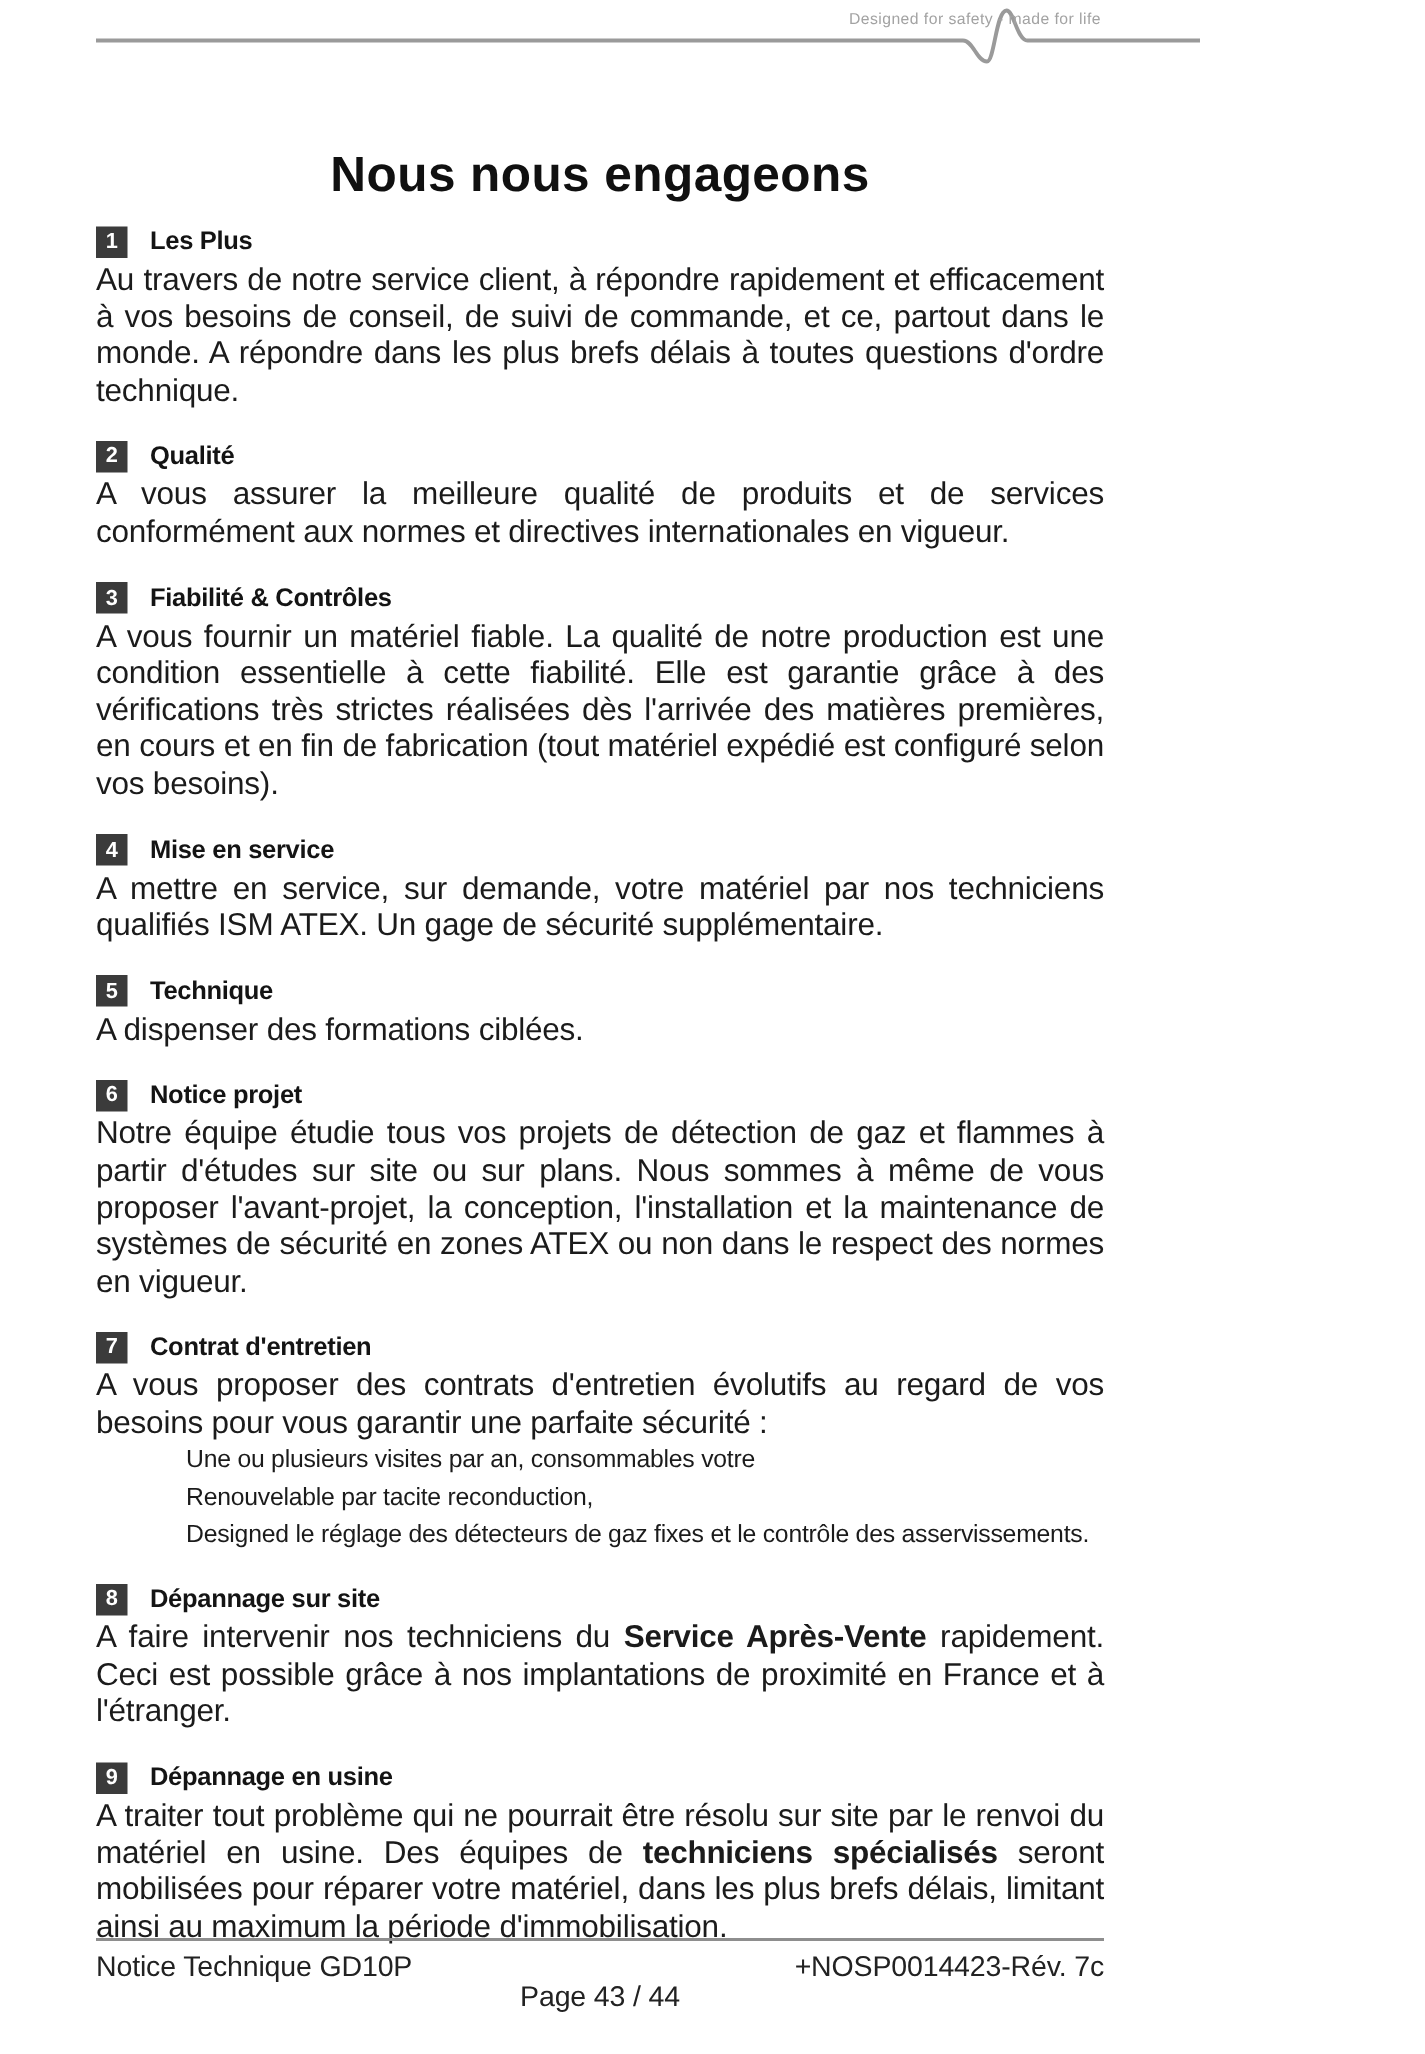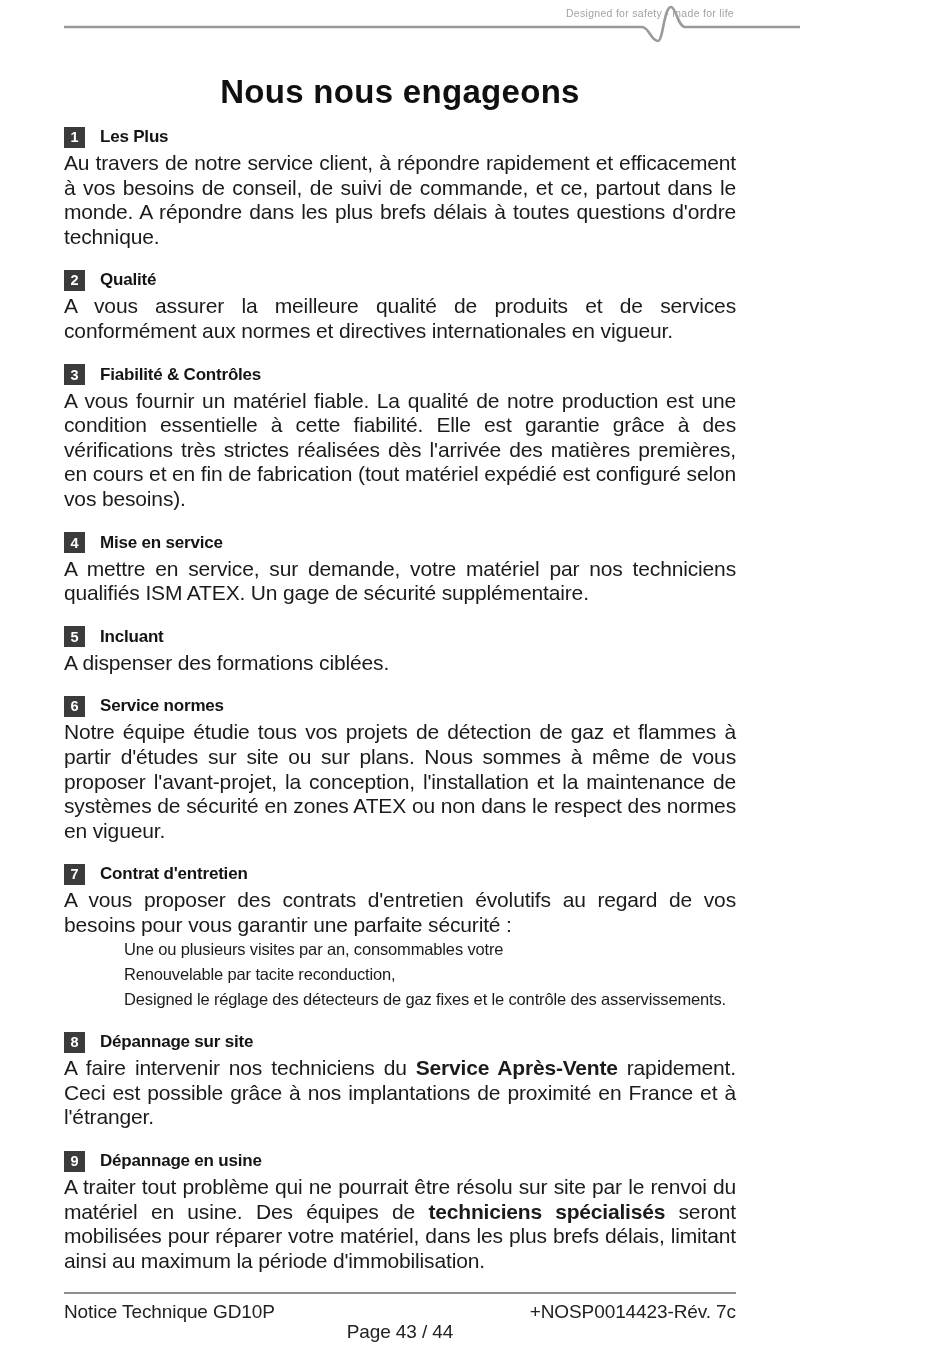--- a/index.html
+++ b/index.html
@@ -14,21 +14,21 @@
   }
   
   .header-svg{position:absolute;left:64px;top:0;}
   .tagline{
     position:absolute;top:7px;right:66px;
     font-size:10.5px;letter-spacing:.3px;color:#a3a3a3;
   }
   
   .content{position:absolute;left:64px;right:64px;top:0;}
   .title{
-    margin:73px 0 0 0;
+    margin:97px 0 0 0;
     text-align:center;
     font-size:33px;font-weight:600;letter-spacing:.3px;
     color:#101010;
   }
   .section{margin-top:20px;}
   .section.first{margin-top:15px;}
   .sec-head{display:flex;align-items:center;gap:15px;height:22px;}
   .badge{
     width:21px;height:21px;flex:0 0 21px;
     background:#3b3b3b;color:#ffffff;
@@ -96,29 +96,29 @@
       <div class="sec-head">
         <span class="badge">4</span>
         <span class="sec-title">Mise en service</span>
       </div>
       <p class="para">A mettre en service, sur demande, votre matériel par nos techniciens qualifiés ISM ATEX. Un gage de sécurité supplémentaire.</p>
     </div>
 
     <div class="section">
       <div class="sec-head">
         <span class="badge">5</span>
-        <span class="sec-title">Incluant</span>
+        <span class="sec-title">Technique</span>
       </div>
       <p class="para">A dispenser des formations ciblées.</p>
     </div>
 
     <div class="section">
       <div class="sec-head">
         <span class="badge">6</span>
-        <span class="sec-title">Service normes</span>
+        <span class="sec-title">Notice projet</span>
       </div>
       <p class="para">Notre équipe étudie tous vos projets de détection de gaz et flammes à partir d'études sur site ou sur plans. Nous sommes à même de vous proposer l'avant-projet, la conception, l'installation et la maintenance de systèmes de sécurité en zones ATEX ou non dans le respect des normes en vigueur.</p>
     </div>
 
     <div class="section">
       <div class="sec-head">
         <span class="badge">7</span>
         <span class="sec-title">Contrat d'entretien</span>
       </div>
       <p class="para">A vous proposer des contrats d'entretien évolutifs au regard de vos besoins pour vous garantir une parfaite sécurité :</p>

